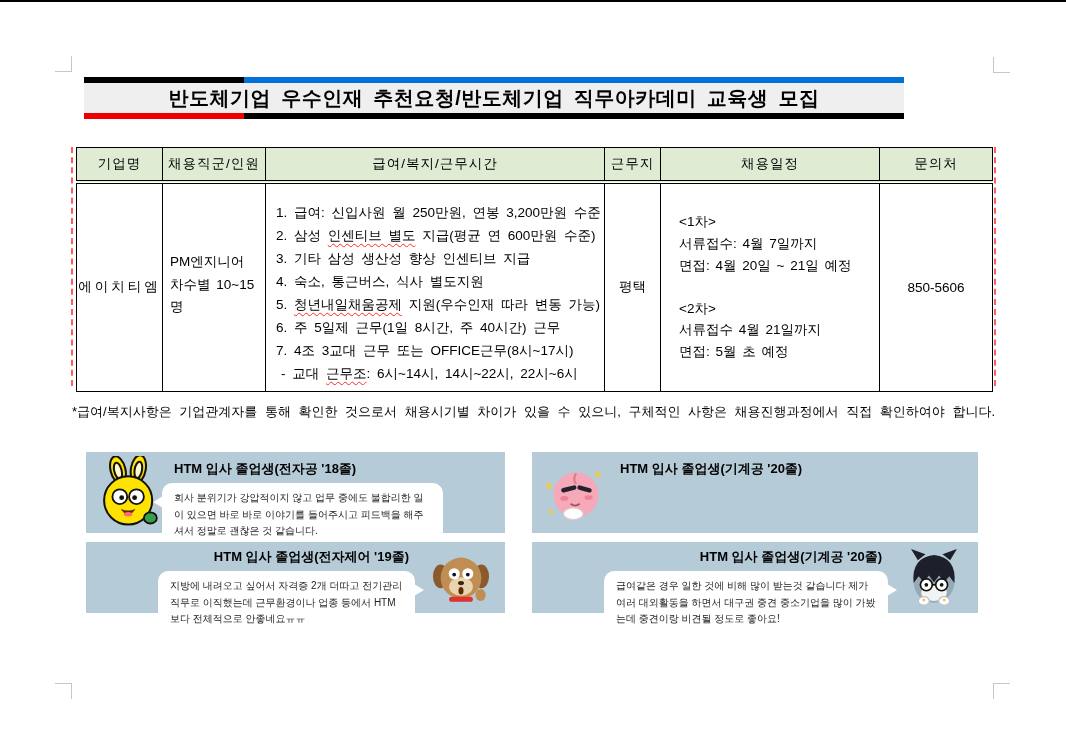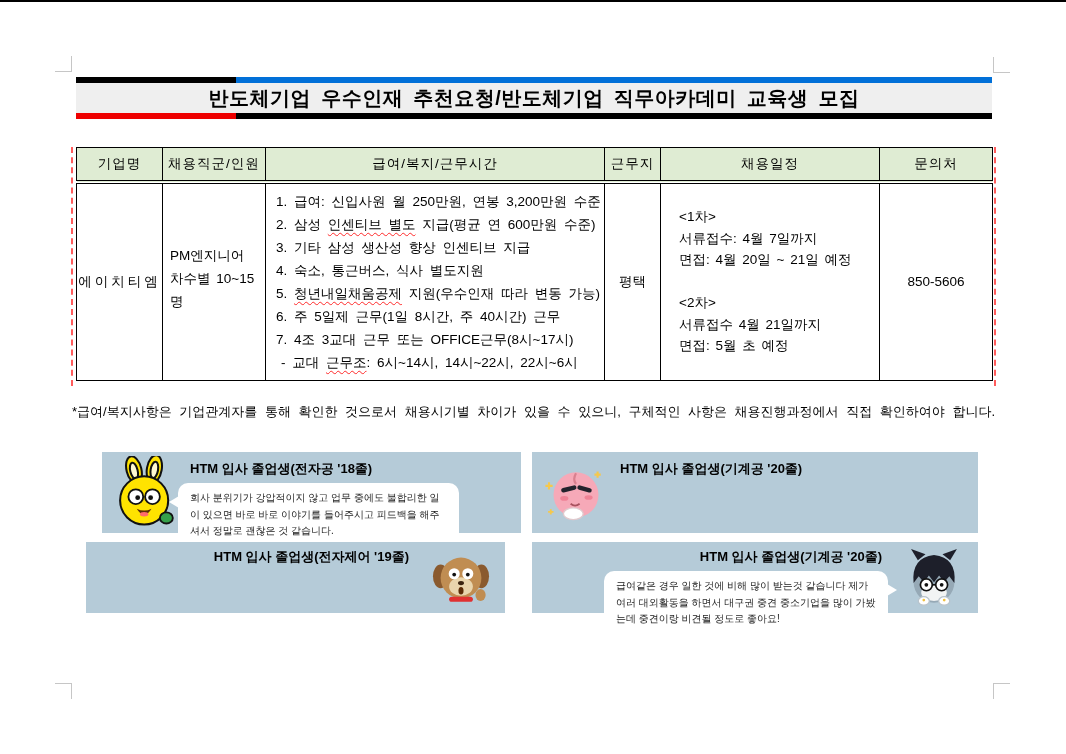--- a/index.html
+++ b/index.html
@@ -18,51 +18,51 @@
   .corner.tr{left:993px;top:57px;border-left:1px solid #c6c6c6;border-bottom:1px solid #c6c6c6;}
   .corner.bl{left:55px;top:683px;border-right:1px solid #c6c6c6;border-top:1px solid #c6c6c6;}
   .corner.br{left:993px;top:683px;border-left:1px solid #c6c6c6;border-top:1px solid #c6c6c6;}
 
   
   .guide{position:absolute;top:147px;height:239px;width:0;border-left:2px dashed var(--guide-red);opacity:.85;}
   .guide.left{left:71px;}
   .guide.right{left:994px;}
 
   
-  .banner{position:absolute;left:76px;top:77px;width:916px;}
+  .banner{position:absolute;left:84px;top:77px;width:820px;}
   .banner .bar{height:6px;display:flex;}
   .banner .seg-a{width:160px;background:#000;}
   .banner .seg-b{flex:1;background:var(--banner-blue);}
   .banner .seg-c{width:160px;background:var(--banner-red);}
   .banner .seg-d{flex:1;background:#000;}
   .banner-body{height:30px;background:var(--banner-gray);display:flex;align-items:center;justify-content:center;}
   .banner-body span{font-size:20px;font-weight:bold;word-spacing:4px;letter-spacing:0.5px;}
 
   
   table.jobs{position:absolute;left:76px;top:147px;width:916px;border-collapse:collapse;
              border:1px solid #fca5a5;font-size:13.5px;table-layout:fixed;}
   table.jobs th{background:var(--header-green);border:1px solid #000;border-bottom:4px double #000;
                 height:34px;font-weight:normal;letter-spacing:1px;}
   table.jobs td{border:1px solid #000;vertical-align:middle;height:196px;}
   td.center{text-align:center;}
   td.company{letter-spacing:3px;}
   td.position{padding:2px 4px 6px 7px;white-space:pre-line;line-height:1.7;word-spacing:2px;}
-  td.benefits{padding:6px 6px 6px 10px;}
+  td.benefits{padding:17px 6px 6px 10px;}
   .benefit-line{line-height:23px;word-spacing:3px;white-space:nowrap;}
   .benefit-line:last-child{padding-left:5px;}
   .sq{text-decoration:underline;text-decoration-style:wavy;text-decoration-color:var(--misspell-red);
       text-decoration-thickness:1px;text-underline-offset:3px;}
   td.schedule{padding:8px 8px 8px 18px;white-space:pre-line;line-height:1.6;word-spacing:2px;}
 
   
   .footnote{position:absolute;left:72px;top:403px;width:944px;font-size:13px;word-spacing:4px;}
 
   
   .card{position:absolute;background:var(--card-blue);display:flex;align-items:stretch;padding:4px 6px;}
-  .card.c1{left:102px;top:452px;width:419px;height:81px;}
+  .card.c1{left:86px;top:452px;width:419px;height:81px;}
   .card.c2{left:86px;top:542px;width:419px;height:71px;}
   .card.c3{left:532px;top:452px;width:446px;height:81px;}
   .card.c4{left:532px;top:542px;width:446px;height:71px;}
   .char{width:76px;flex:none;display:flex;align-items:center;justify-content:center;}
   .card-content{flex:1;display:flex;flex-direction:column;justify-content:flex-start;position:relative;}
   .card-title{font-weight:bold;font-size:13px;margin:4px 0 5px 6px;white-space:nowrap;}
   .card.rightchar .card-title{text-align:right;margin:2px 14px 5px 0;}
   .bubble{position:relative;background:#fff;border-radius:10px;padding:7px 12px;
           font-size:10px;line-height:1.65;color:#222;}
   .card.leftchar .bubble{margin-left:-6px;margin-right:56px;}
@@ -169,20 +169,21 @@
   </div>
   <div class="card-content">
     <div class="card-title">HTM 입사 졸업생(전자공 '18졸)</div>
     <div class="bubble"><span class="tail"></span><span>회사 분위기가 강압적이지 않고 업무 중에도 불합리한 일이 있으면 바로 바로 이야기를 들어주시고 피드백을 해주셔서 정말로 괜찮은 것 같습니다.</span></div>
   </div>
 </div>
 
 <div class="card c2 rightchar">
   <div class="card-content">
     <div class="card-title">HTM 입사 졸업생(전자제어 '19졸)</div>
+    <div class="bubble"><span class="tail"></span><span>지방에 내려오고 싶어서 자격증 2개 더따고 전기관리직무로 이직했는데 근무환경이나 업종 등에서 HTM보다 전체적으로 안좋네요ㅠㅠ</span></div>
   </div>
   <div class="char">
     <svg viewBox="0 0 80 80" width="68" height="68" aria-hidden="true">
       <ellipse cx="16" cy="38" rx="9" ry="14" fill="#8a5a2e"></ellipse>
       <ellipse cx="64" cy="38" rx="9" ry="14" fill="#8a5a2e"></ellipse>
       <circle cx="40" cy="40" r="24" fill="#c08d52"></circle>
       <ellipse cx="40" cy="50" rx="14" ry="11" fill="#e9d5ad"></ellipse>
       <circle cx="32" cy="35" r="6.5" fill="#fff"></circle>
         <circle cx="48" cy="35" r="6.5" fill="#fff"></circle>
       <circle cx="32" cy="36" r="2.2" fill="#111"></circle>

